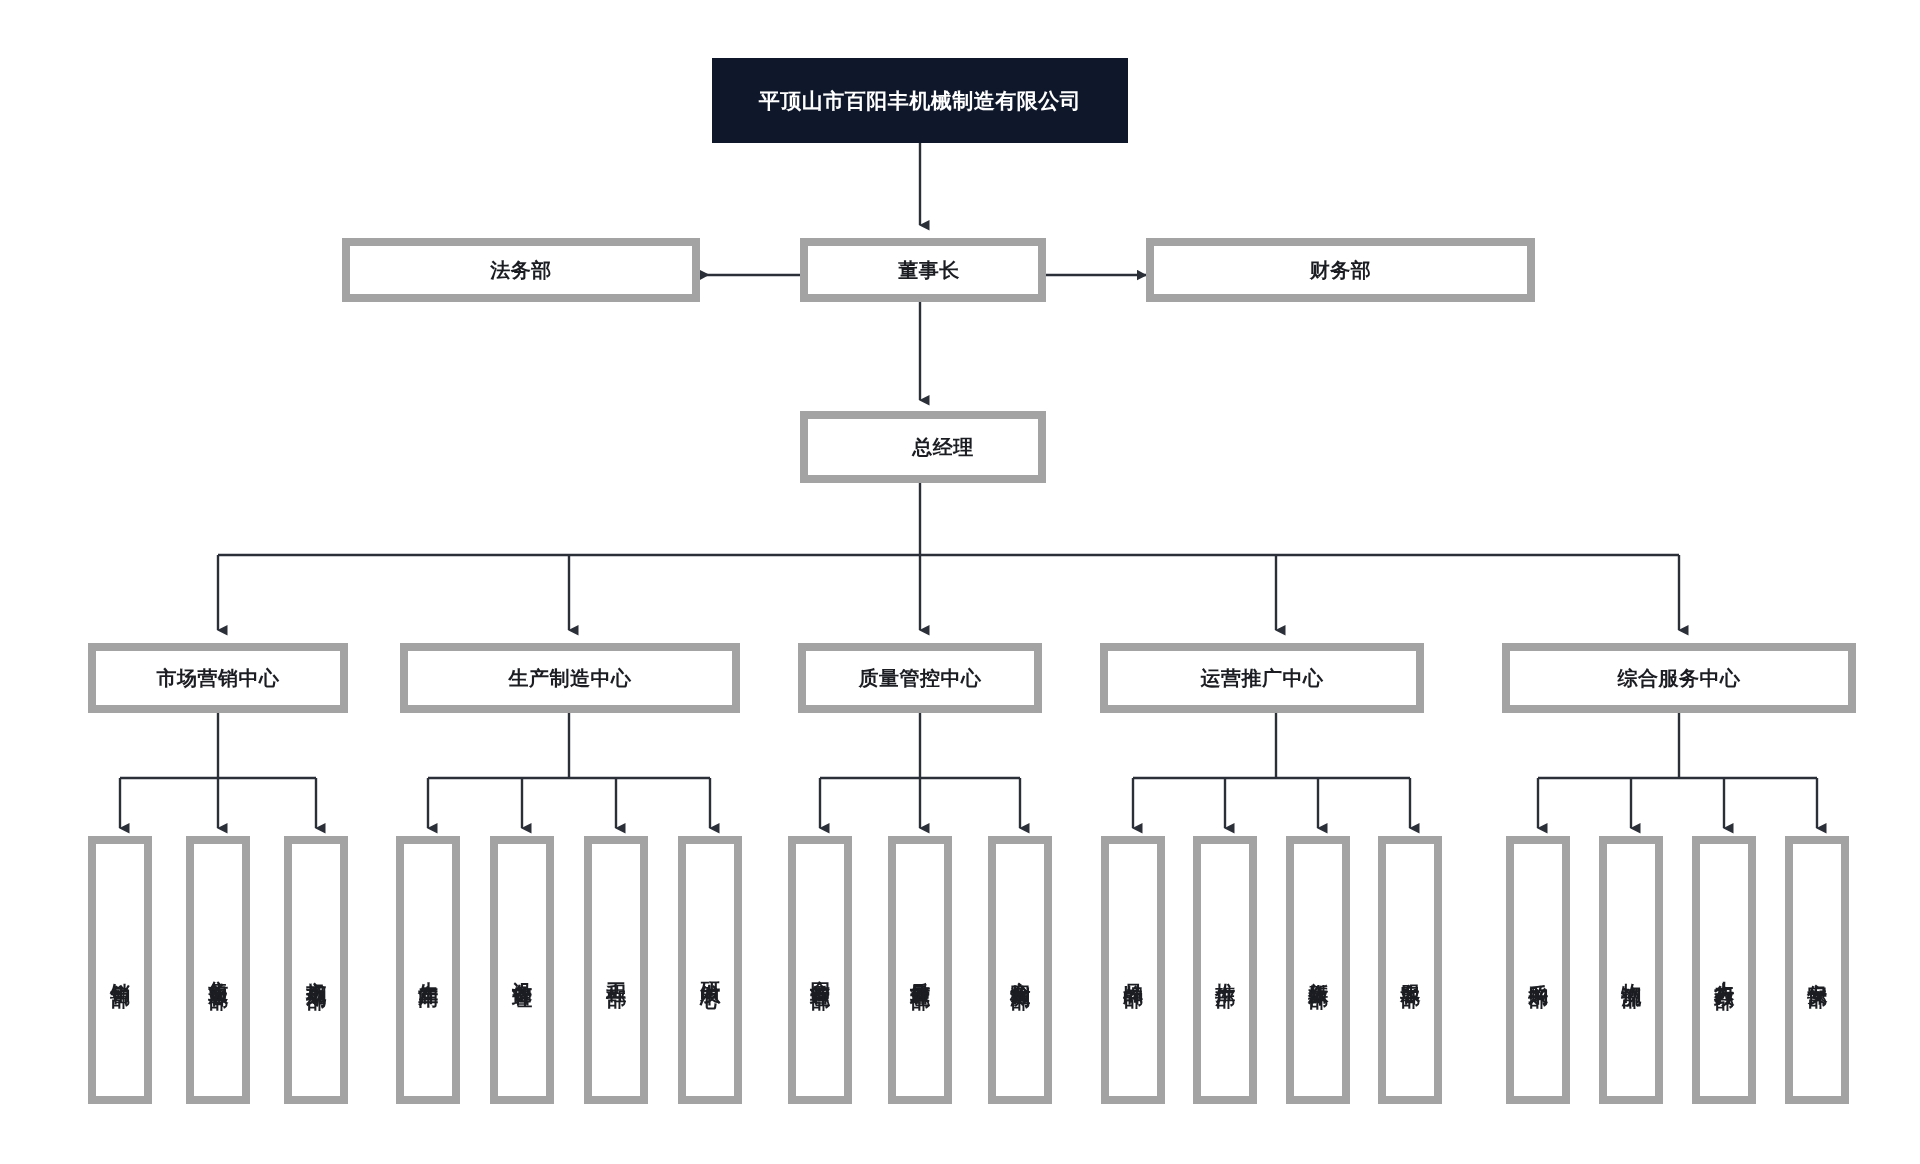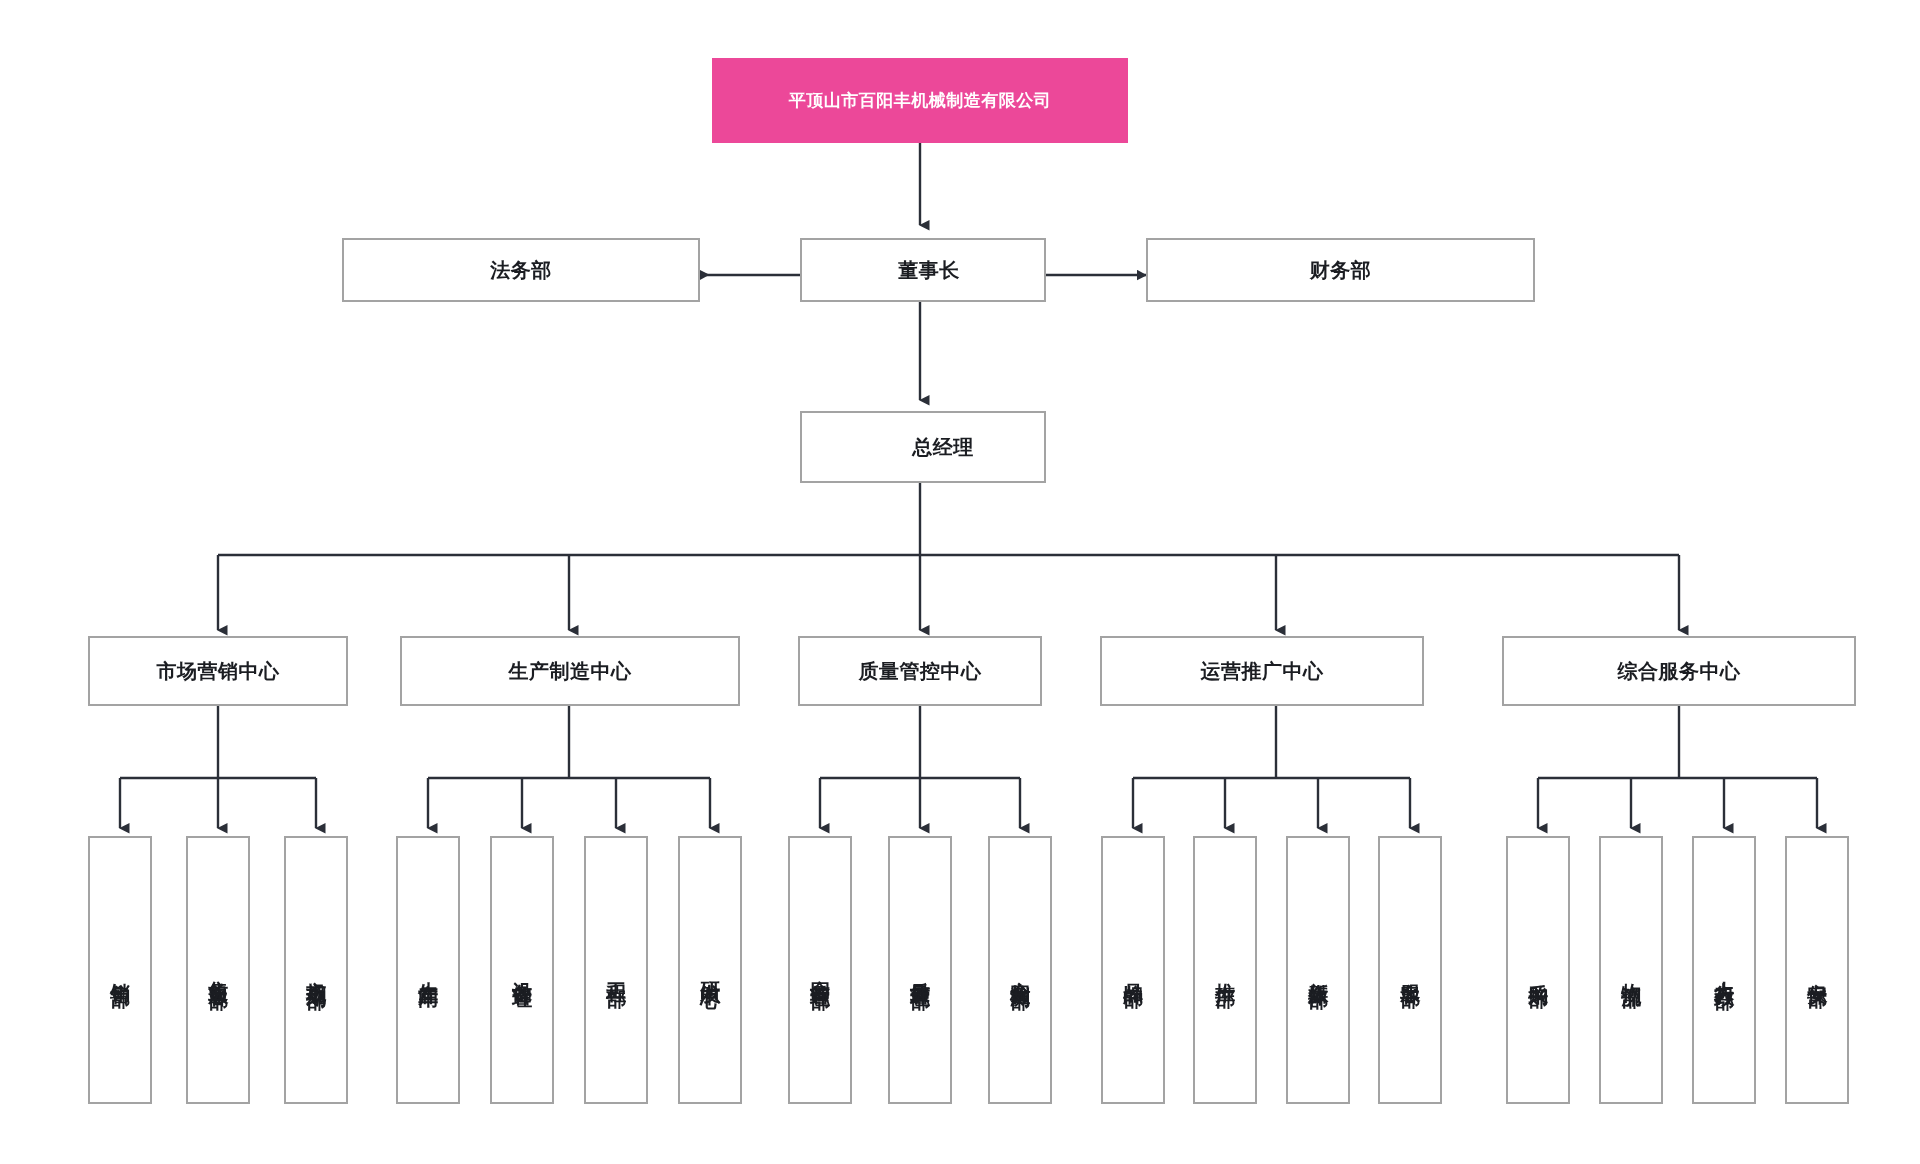--- a/index.html
+++ b/index.html
@@ -23,39 +23,39 @@
     position: absolute;
     left: 0;
     top: 0;
     width: 1920px;
     height: 1164px;
     pointer-events: none;
   }
   .node {
     position: absolute;
     box-sizing: border-box;
-    border: 2px solid #a3a3a3;
+    border: 8px solid #a3a3a3;
     background: #ffffff;
     display: flex;
     align-items: center;
     justify-content: center;
     text-align: center;
     color: #1b1d22;
     font-weight: bold;
     letter-spacing: 0.5px;
   }
   .node-root {
-    background: #ec4899;
+    background: #0f172a;
     border: none;
     color: #ffffff;
-    font-size: 17px;
+    font-size: 21px;
   }
   .node-l1 { font-size: 20px; }
   .node-l2 { font-size: 20px; padding-left: 40px; }
-  .node-center { font-size: 20px; }
+  .node-center { font-size: 20px; margin-top: 7px; }
   .node-leaf {
     font-size: 20px;
     writing-mode: vertical-rl;
     text-orientation: upright;
     line-height: 1.18;
     letter-spacing: 2px;
   }
   .node-leaf .leaf-label {
     writing-mode: vertical-rl;
     text-orientation: upright;

